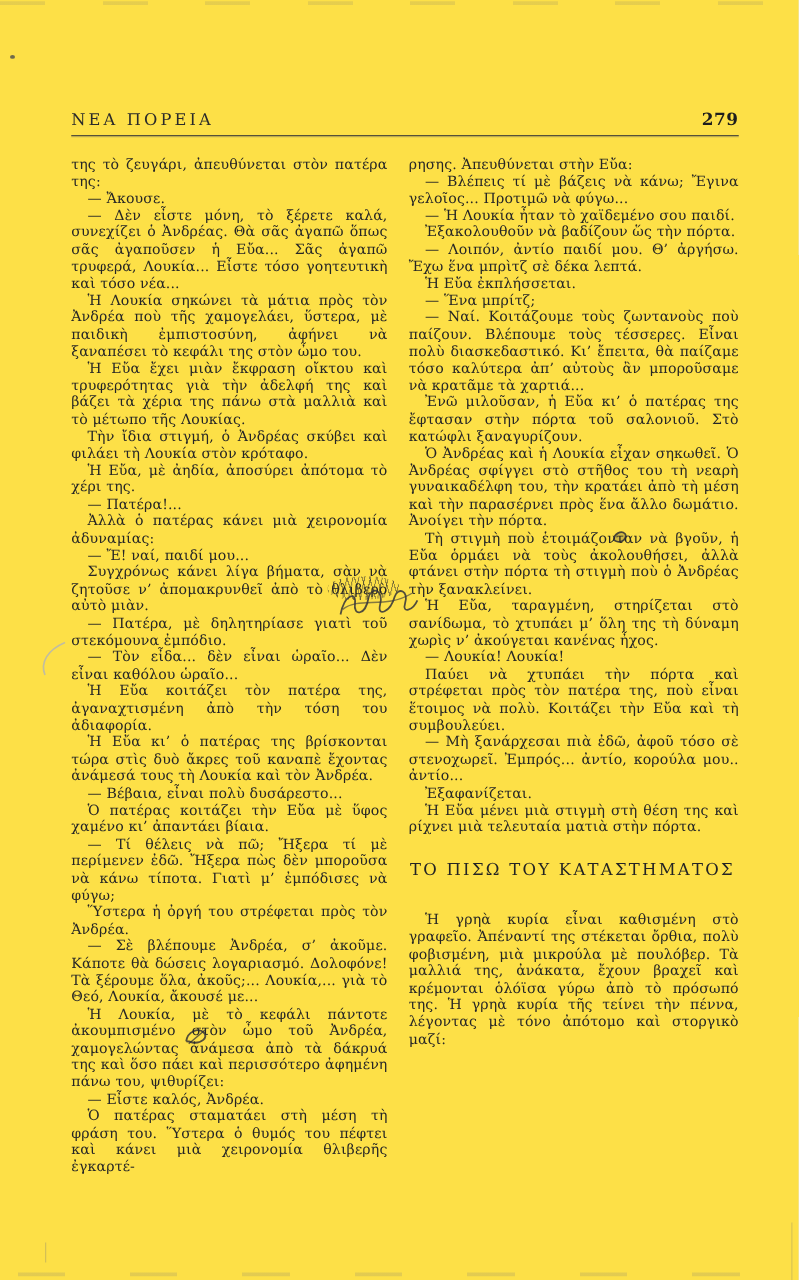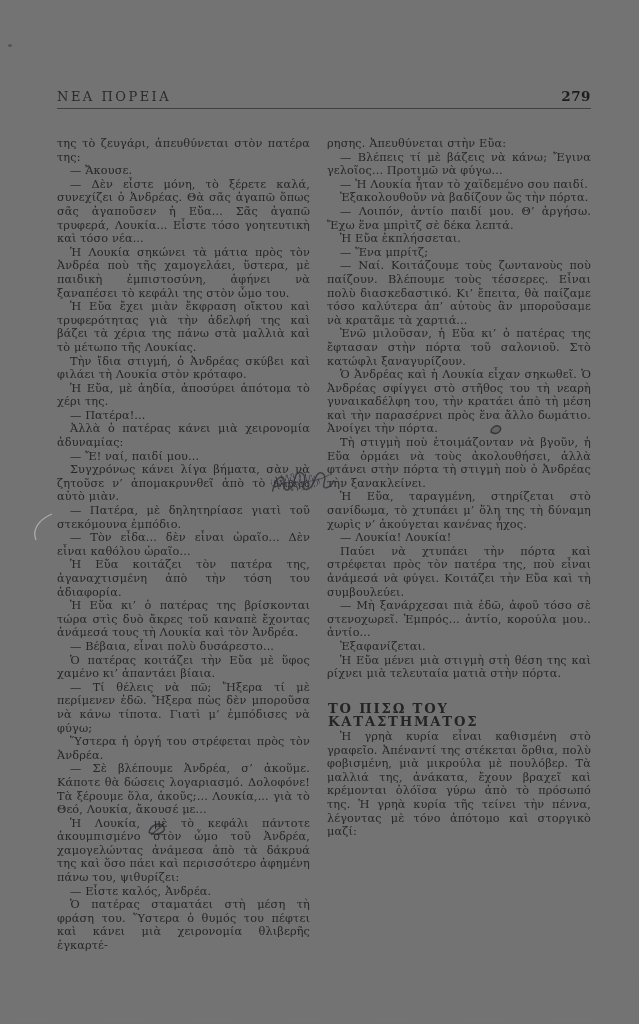--- a/index.html
+++ b/index.html
@@ -1,20 +1,20 @@
 <!DOCTYPE html>
 <html><head>
 <meta charset="utf-8">
 <style>
   html,body{margin:0;padding:0;background:#e8e8e6;}
   .page{
     position:relative;
     width:639px;height:1024px;
     margin:0 auto;
-    background:#737373;
+    background:#fde047;
     overflow:hidden;
     font-family:"DejaVu Serif","Liberation Serif",serif;
     color:#262626;
   }
   
   .edge-top{position:absolute;top:1px;left:0;right:0;height:3px;
     background:repeating-linear-gradient(90deg,rgba(110,110,110,0.16) 0 36px,transparent 36px 82px);}
   .edge-bottom{position:absolute;bottom:3px;left:0;right:0;height:3px;
     background:repeating-linear-gradient(90deg,rgba(120,120,120,0.20) 14px 52px,transparent 52px 104px);}
   .edge-right{position:absolute;right:5px;bottom:0;height:46px;width:1px;background:rgba(120,120,120,0.25);}
@@ -26,28 +26,28 @@
   .running-head{display:flex;justify-content:space-between;align-items:baseline;}
   .journal-title{font-size:13px;letter-spacing:2.5px;color:#2a2a2a;}
   .page-number{font-size:13.5px;font-weight:bold;color:#1d1d1d;letter-spacing:.5px;text-align:center;}
   .head-rule{margin-top:4px;height:0;border-top:1.7px solid rgba(55,55,55,0.85);box-shadow:0 1px 0 rgba(120,120,120,0.25);}
 
   .columns{display:flex;gap:17px;margin-top:16px;}
   .col{text-align:justify;font-size:11.3px;line-height:13.6px;letter-spacing:.12px;}
   .col-left{width:253px;}
   .col-right{width:264px;}
   .para{margin:0;text-indent:13px;}
-  .para.no-indent{text-indent:0;margin-top:12px;}
+  .para.no-indent{text-indent:0;}
   .section-heading{
-    font-size:13.2px;font-weight:bold;letter-spacing:1.8px;
-    margin:21px 0 1px 1px;text-align:left;text-indent:0;color:#242424;
+    font-size:13.2px;font-weight:normal;letter-spacing:1.8px;
+    margin:21px 0 26px 1px;text-align:left;text-indent:0;color:#242424;
   }
 
   
-  .scribbled{position:relative;white-space:nowrap;font-family:Liberation Serif, serif;}
+  .scribbled{position:relative;white-space:nowrap;}
   .scribbled::after{
     content:"";position:absolute;left:-3px;right:-10px;top:-4px;bottom:-2px;
     background:
       repeating-linear-gradient(104deg,transparent 0 1.4px,rgba(35,35,45,0.55) 1.4px 2.2px,transparent 2.2px 4.6px),
       repeating-linear-gradient(76deg,transparent 0 2px,rgba(35,35,45,0.45) 2px 2.9px,transparent 2.9px 5.8px);
     border-radius:45% 55% 50% 50%;
     transform:rotate(-2deg);
   }
   .annotation{position:absolute;pointer-events:none;}
   .scribble-loops{left:268px;top:466px;width:70px;height:34px;transform:rotate(-3deg);}
@@ -102,21 +102,21 @@
           <p class="para"><span>Ἐξακολουθοῦν νὰ βαδίζουν ὥς τὴν πόρτα.</span></p>
           <p class="para dialogue"><span>— Λοιπόν, ἀντίο παιδί μου. Θ’ ἀργήσω. Ἔχω ἕνα μπρὶτζ σὲ δέκα λεπτά.</span></p>
           <p class="para"><span>Ἡ Εὔα ἐκπλήσσεται.</span></p>
           <p class="para dialogue"><span>— Ἕνα μπρίτζ;</span></p>
           <p class="para dialogue"><span>— Ναί. Κοιτάζουμε τοὺς ζωντανοὺς ποὺ παίζουν. Βλέπουμε τοὺς τέσσερες. Εἶναι πολὺ διασκεδαστικό. Κι’ ἔπειτα, θὰ παίζαμε τόσο καλύτερα ἀπ’ αὐτοὺς ἂν μποροῦσαμε νὰ κρατᾶμε τὰ χαρτιά...</span></p>
           <p class="para"><span>Ἐνῶ μιλοῦσαν, ἡ Εὔα κι’ ὁ πατέρας της ἔφτασαν στὴν πόρτα τοῦ σαλονιοῦ. Στὸ κατώφλι ξαναγυρίζουν.</span></p>
           <p class="para"><span>Ὁ Ἀνδρέας καὶ ἡ Λουκία εἶχαν σηκωθεῖ. Ὁ Ἀνδρέας σφίγγει στὸ στῆθος του τὴ νεαρὴ γυναικαδέλφη του, τὴν κρατάει ἀπὸ τὴ μέση καὶ τὴν παρασέρνει πρὸς ἕνα ἄλλο δωμάτιο. Ἀνοίγει τὴν πόρτα.</span></p>
           <p class="para"><span>Τὴ στιγμὴ ποὺ ἑτοιμάζονταν νὰ βγοῦν, ἡ Εὔα ὁρμάει νὰ τοὺς ἀκολουθήσει, ἀλλὰ φτάνει στὴν πόρτα τὴ στιγμὴ ποὺ ὁ Ἀνδρέας τὴν ξανακλείνει.</span></p>
           <p class="para"><span>Ἡ Εὔα, ταραγμένη, στηρίζεται στὸ σανίδωμα, τὸ χτυπάει μ’ ὅλη της τὴ δύναμη χωρὶς ν’ ἀκούγεται κανένας ἦχος.</span></p>
           <p class="para dialogue"><span>— Λουκία! Λουκία!</span></p>
-          <p class="para"><span>Παύει νὰ χτυπάει τὴν πόρτα καὶ στρέφεται πρὸς τὸν πατέρα της, ποὺ εἶναι ἀνάμεσά νὰ φύγει. Κοιτάζει τὴν Εὔα καὶ τὴ συμβουλεύει.</span></p>
+          <p class="para"><span>Παύει νὰ χτυπάει τὴν πόρτα καὶ στρέφεται πρὸς τὸν πατέρα της, ποὺ εἶναι ἕτοιμος νὰ πολὺ. Κοιτάζει τὴν Εὔα καὶ τὴ συμβουλεύει.</span></p>
           <p class="para dialogue"><span>— Μὴ ξανάρχεσαι πιὰ ἐδῶ, ἀφοῦ τόσο σὲ στενοχωρεῖ. Ἐμπρός... ἀντίο, κορούλα μου.. ἀντίο...</span></p>
           <p class="para"><span>Ἐξαφανίζεται.</span></p>
           <p class="para"><span>Ἡ Εὔα μένει μιὰ στιγμὴ στὴ θέση της καὶ ρίχνει μιὰ τελευταία ματιὰ στὴν πόρτα.</span></p>
           <h2 class="section-heading"><span>ΤΟ ΠΙΣΩ ΤΟΥ ΚΑΤΑΣΤΗΜΑΤΟΣ</span></h2>
           <p class="para"><span>Ἡ γρηὰ κυρία εἶναι καθισμένη στὸ γραφεῖο. Ἀπέναντί της στέκεται ὄρθια, πολὺ φοβισμένη, μιὰ μικρούλα μὲ πουλόβερ. Τὰ μαλλιά της, ἀνάκατα, ἔχουν βραχεῖ καὶ κρέμονται ὁλόϊσα γύρω ἀπὸ τὸ πρόσωπό της. Ἡ γρηὰ κυρία τῆς τείνει τὴν πέννα, λέγοντας μὲ τόνο ἀπότομο καὶ στοργικὸ μαζί:</span></p>
         </div>
     </div>
   </div>
 
   <svg class="annotation scribble-loops" viewBox="0 0 70 34" xmlns="http://www.w3.org/2000/svg">

